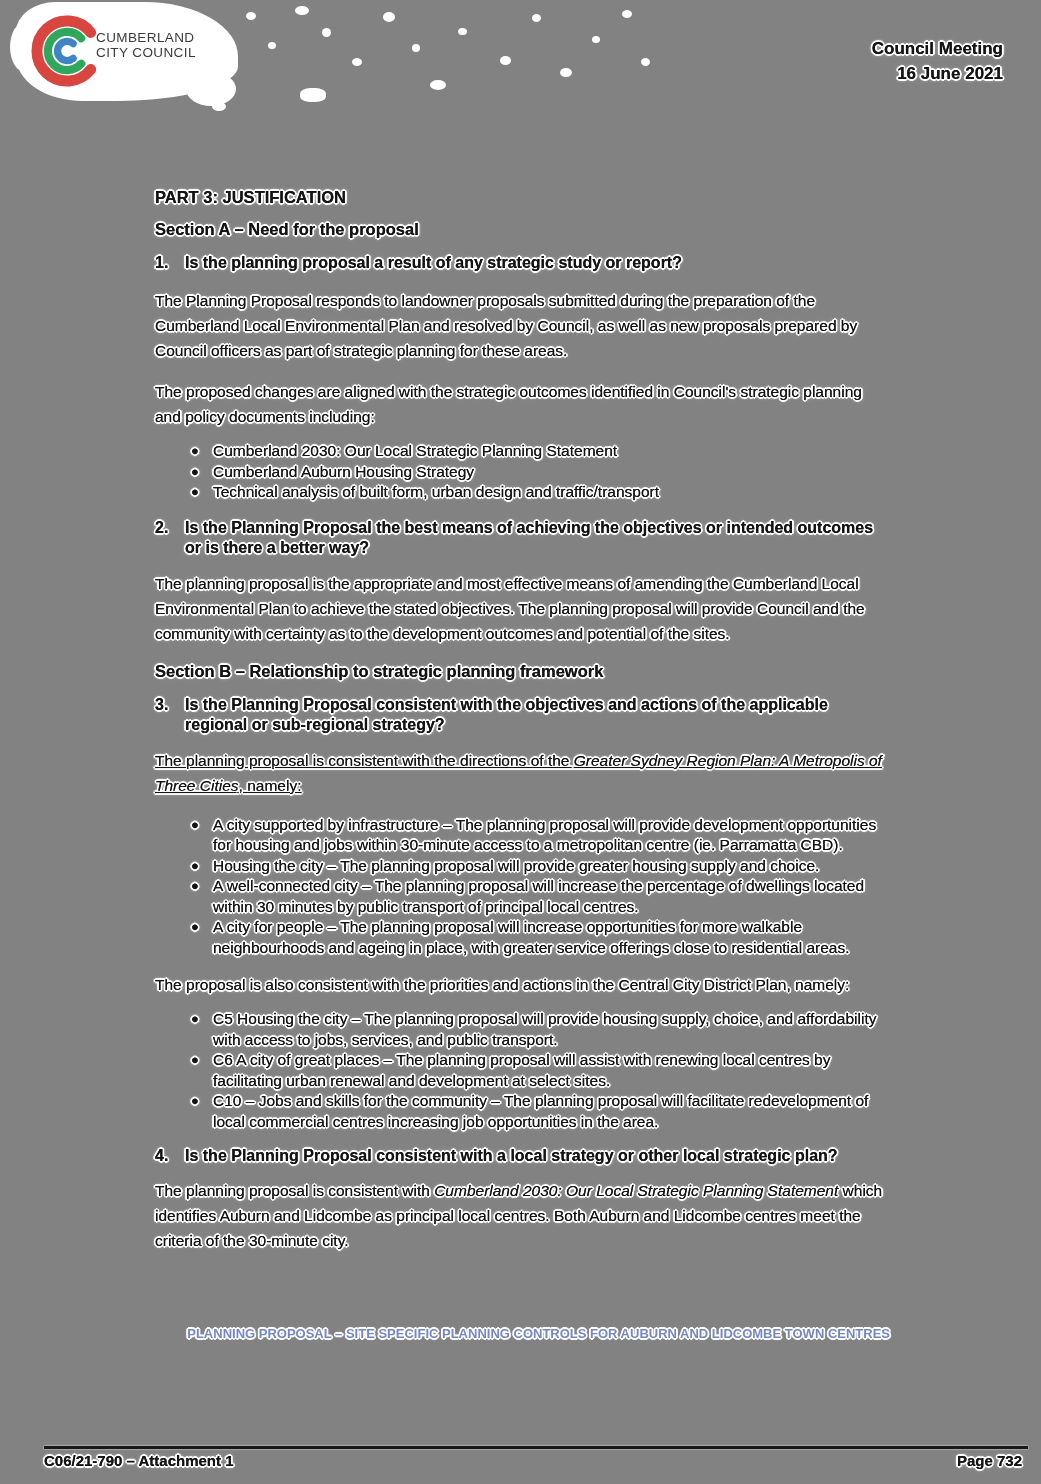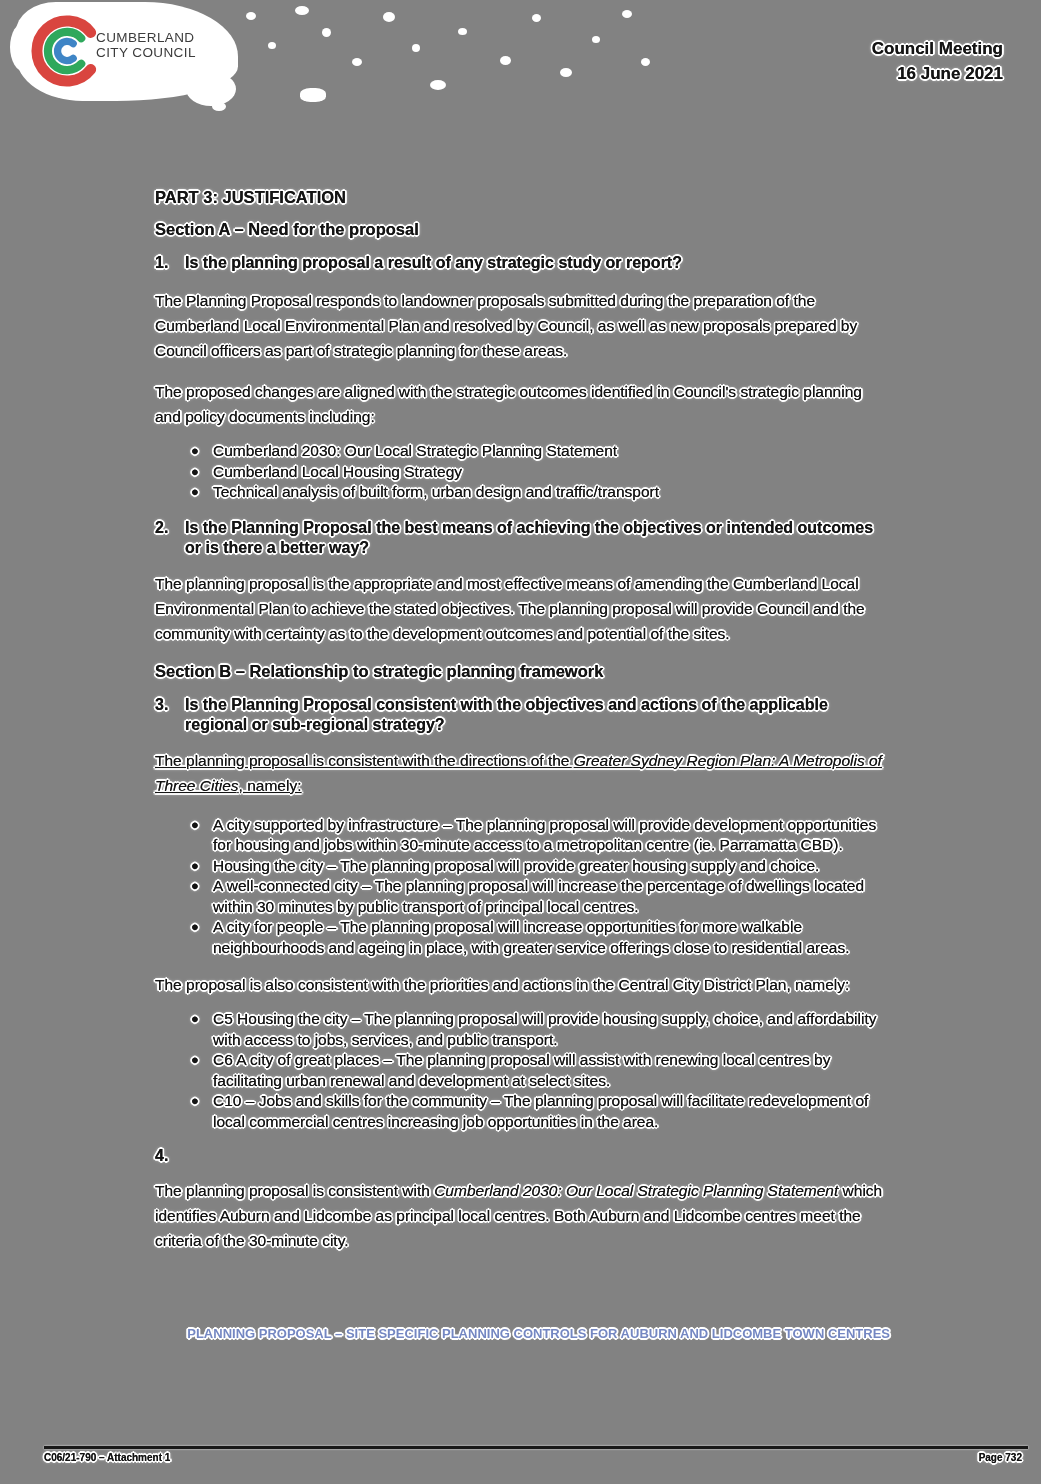--- a/index.html
+++ b/index.html
@@ -79,21 +79,21 @@
   }
 
   
   .bottom-line{
     position:absolute;left:44px;top:1446px;width:984px;height:3px;
     background:#191919;box-shadow:0 0 2px #fff;
   }
   .bottom-bar{
     position:absolute;left:44px;right:19px;top:1452px;
     display:flex;justify-content:space-between;
-    font-size:10px;font-weight:bold;
+    font-size:15px;font-weight:bold;
   }
 </style>
 </head>
 <body>
 
 <div class="page">
 
   <div class="logo-blob">
     <span class="blob-bump" style="left:170px;top:70px;width:50px;height:34px;"></span>
     <span class="blob-bump" style="left:-6px;top:20px;width:30px;height:50px;"></span>
@@ -144,21 +144,21 @@
     <p class="t">The Planning Proposal responds to landowner proposals submitted during the preparation of the Cumberland Local Environmental Plan and resolved by Council, as well as new proposals prepared by Council officers as part of strategic planning for these areas.</p>
     <p class="t tight">The proposed changes are aligned with the strategic outcomes identified in Council's strategic planning and policy documents including:</p>
 
     <ul>
       <li>
           <span class="bdot t">●</span>
           <span class="t">Cumberland 2030: Our Local Strategic Planning Statement</span>
         </li>
       <li>
           <span class="bdot t">●</span>
-          <span class="t">Cumberland Local Housing Strategy</span>
+          <span class="t">Cumberland Auburn Housing Strategy</span>
         </li>
       <li>
           <span class="bdot t">●</span>
           <span class="t">Technical analysis of built form, urban design and traffic/transport</span>
         </li>
     </ul>
 
     <div class="q mb13 t">
       <span class="qnum">2.</span>
       <span>Is the Planning Proposal the best means of achieving the objectives or intended outcomes or is there a better way?</span>
@@ -206,20 +206,21 @@
           <span class="t">C6 A city of great places – The planning proposal will assist with renewing local centres by facilitating urban renewal and development at select sites.</span>
         </li>
       <li>
           <span class="bdot t">●</span>
           <span class="t">C10 – Jobs and skills for the community – The planning proposal will facilitate redevelopment of local commercial centres increasing job opportunities in the area.</span>
         </li>
     </ul>
 
     <div class="q mb12 t">
       <span class="qnum">4.</span>
+      <span>Is the Planning Proposal consistent with a local strategy or other local strategic plan?</span>
     </div>
 
     <p class="t"><span>The planning proposal is consistent with </span><i>Cumberland 2030: Our Local Strategic Planning Statement</i><span> which identifies Auburn and Lidcombe as principal local centres. Both Auburn and Lidcombe centres meet the criteria of the 30-minute city.</span></p>
 
   </div>
 
   <div class="doc-footer">
     <div class="f1">PLANNING PROPOSAL – SITE SPECIFIC PLANNING CONTROLS FOR AUBURN AND LIDCOMBE TOWN CENTRES</div>
   </div>
 

